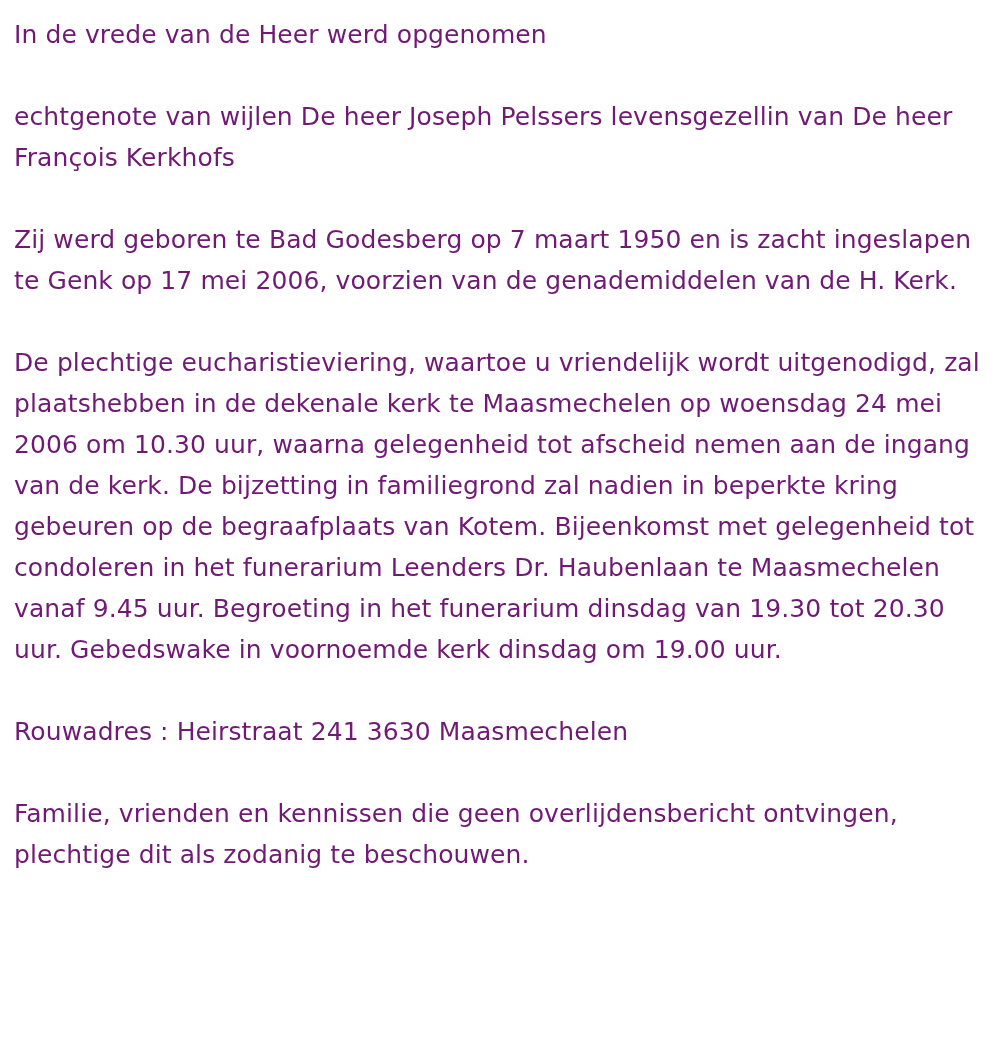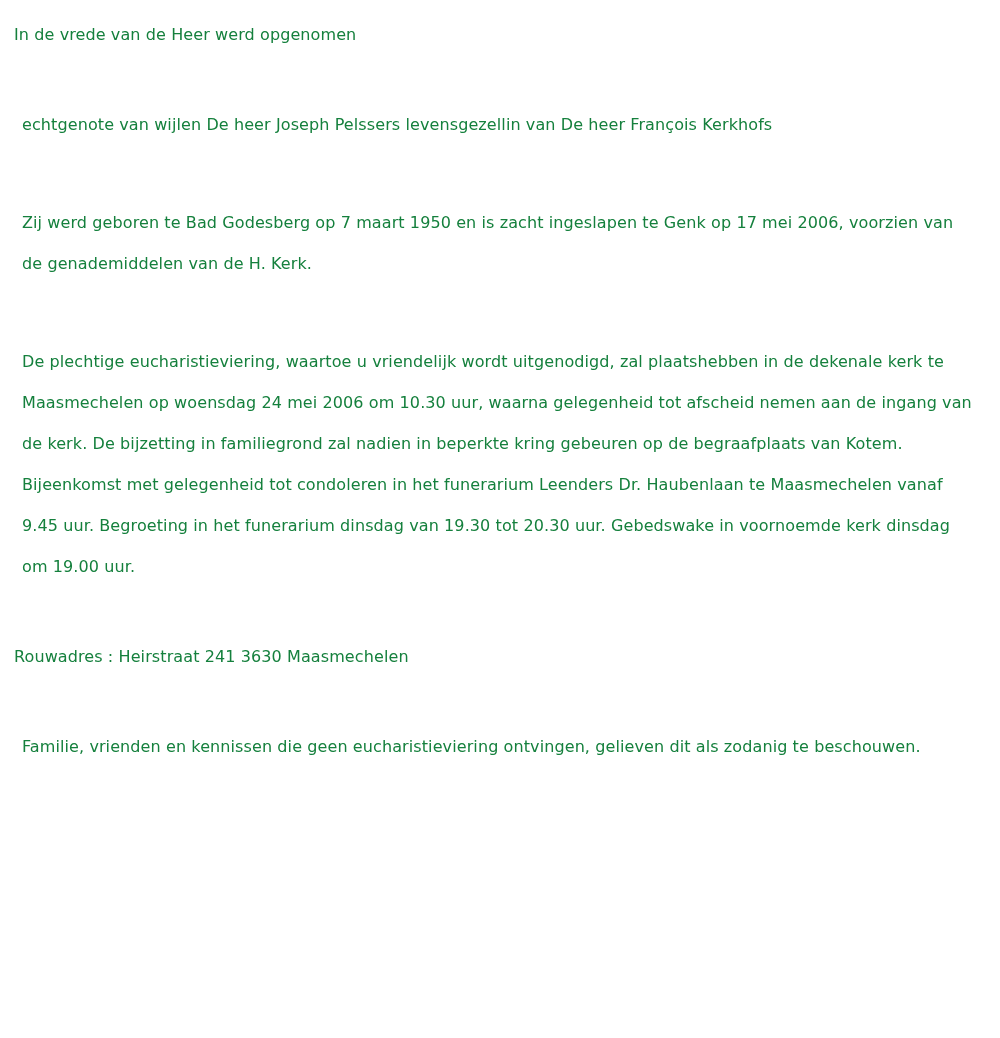--- a/index.html
+++ b/index.html
@@ -15,29 +15,29 @@
     overflow: hidden;
   }
   .page {
     box-sizing: border-box;
     width: 1000px;
     height: 1038px;
     padding: 14px 16px 0 14px;
   }
   .line,
   .para {
-    font-size: 16px;
+    font-size: 25px;
     line-height: 41px;
     letter-spacing: 0.1px;
     font-weight: 400;
-    color: #15803d;
+    color: #701a75;
     white-space: pre-wrap;
   }
   .para {
-    margin: 8px;
+    margin: 0;
   }
   .name {
     font-weight: bold;
   }
   .gap {
     height: 41px;
   }
 </style>
 </head>
 <body>
@@ -59,15 +59,15 @@
   <div class="gap"></div>
 
   <p class="para">De plechtige eucharistieviering, waartoe u vriendelijk wordt uitgenodigd, zal plaatshebben in de dekenale kerk te Maasmechelen op woensdag 24 mei 2006 om 10.30 uur, waarna gelegenheid tot afscheid nemen aan de ingang van de kerk. De bijzetting in familiegrond zal nadien in beperkte kring gebeuren op de begraafplaats van Kotem. Bijeenkomst met gelegenheid tot condoleren in het funerarium Leenders Dr. Haubenlaan te Maasmechelen vanaf 9.45 uur. Begroeting in het funerarium dinsdag van 19.30 tot 20.30 uur. Gebedswake in voornoemde kerk dinsdag om 19.00 uur.</p>
 
   <div class="gap"></div>
 
   <div class="line">Rouwadres : Heirstraat 241 3630 Maasmechelen</div>
 
   <div class="gap"></div>
 
-  <p class="para">Familie, vrienden en kennissen die geen eucharistieviering ontvingen, gelieven dit als zodanig te beschouwen.</p>
+  <p class="para">Familie, vrienden en kennissen die geen overlijdensbericht ontvingen, plechtige dit als zodanig te beschouwen.</p>
 
 </div>
 
 </body></html>

